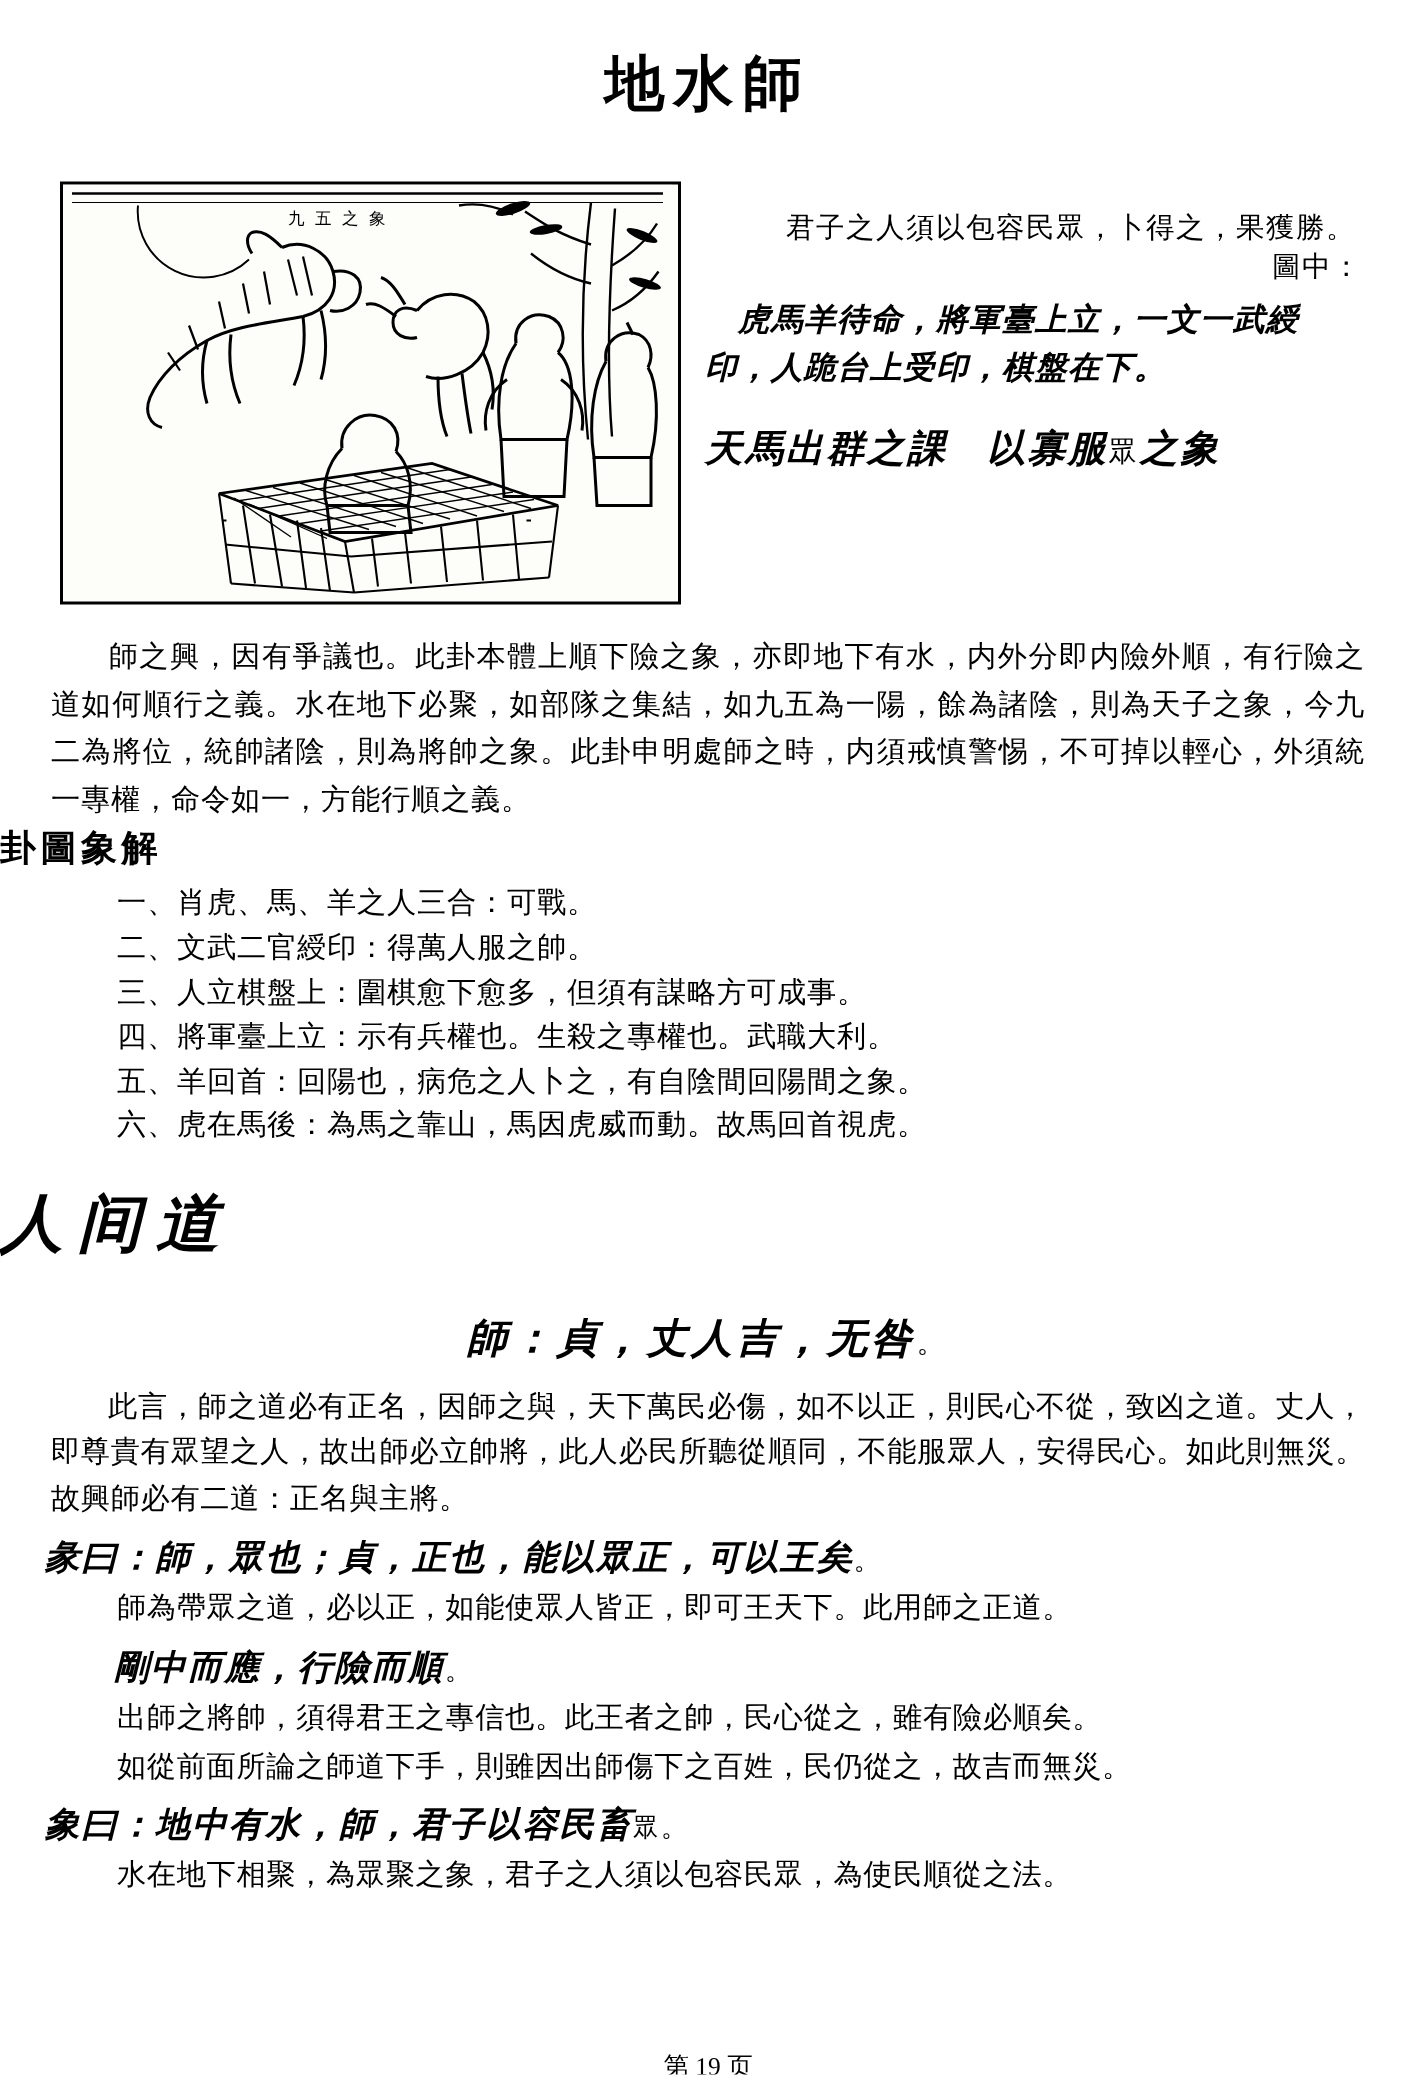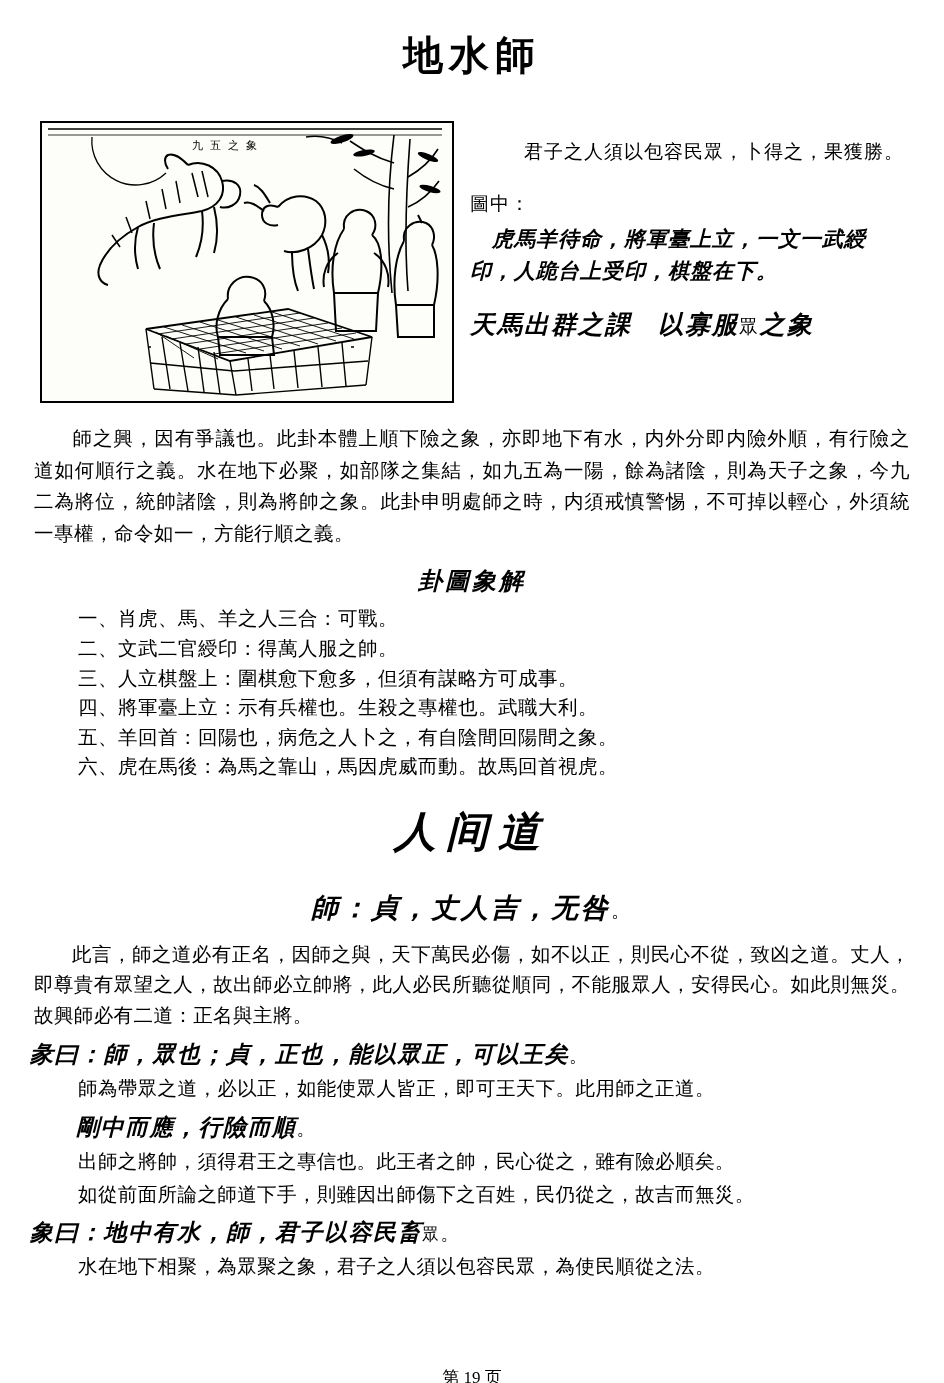--- a/index.html
+++ b/index.html
@@ -58,22 +58,22 @@
     padding-top: 18px;
   }
   .top-right .line1 {
     font-size: 19px;
     letter-spacing: 1px;
     text-align: right;
     padding-right: 4px;
   }
   .top-right .line2 {
     font-size: 19px;
-    margin-top: 26px;
     letter-spacing: 1px;
+    text-align: right;
   }
   .top-right .poem {
     font-size: 21px;
     font-weight: bold;
     font-style: italic;
     line-height: 1.5;
     margin-top: 6px;
     letter-spacing: 1px;
     font-family: "DejaVu Serif", serif;
   }
@@ -93,39 +93,37 @@
   .body-para {
     margin: 20px 34px 0 34px;
     font-size: 19.5px;
     line-height: 1.62;
     text-align: justify;
     letter-spacing: 0.5px;
   }
   .body-para .ind { display: inline-block; width: 38px; }
 
   .section-head {
-    text-align: center;
     font-size: 24px;
     font-weight: bold;
-    font-style: italic;
-    margin-top: 16px;
+    margin-top: 0;
     letter-spacing: 3px;
     font-family: "DejaVu Serif", serif;
   }
 
   .numbered {
     margin: 7px 0 0 78px;
     font-size: 19.5px;
     line-height: 1.52;
     letter-spacing: 0.5px;
   }
   .numbered div { white-space: nowrap; }
 
   .brush-title {
-    text-align: center;
+    text-align: left;
     font-size: 42px;
     font-weight: bold;
     font-style: italic;
     margin-top: 22px;
     letter-spacing: 10px;
     font-family: "DejaVu Serif", serif;
   }
 
   .oracle {
     text-align: center;

